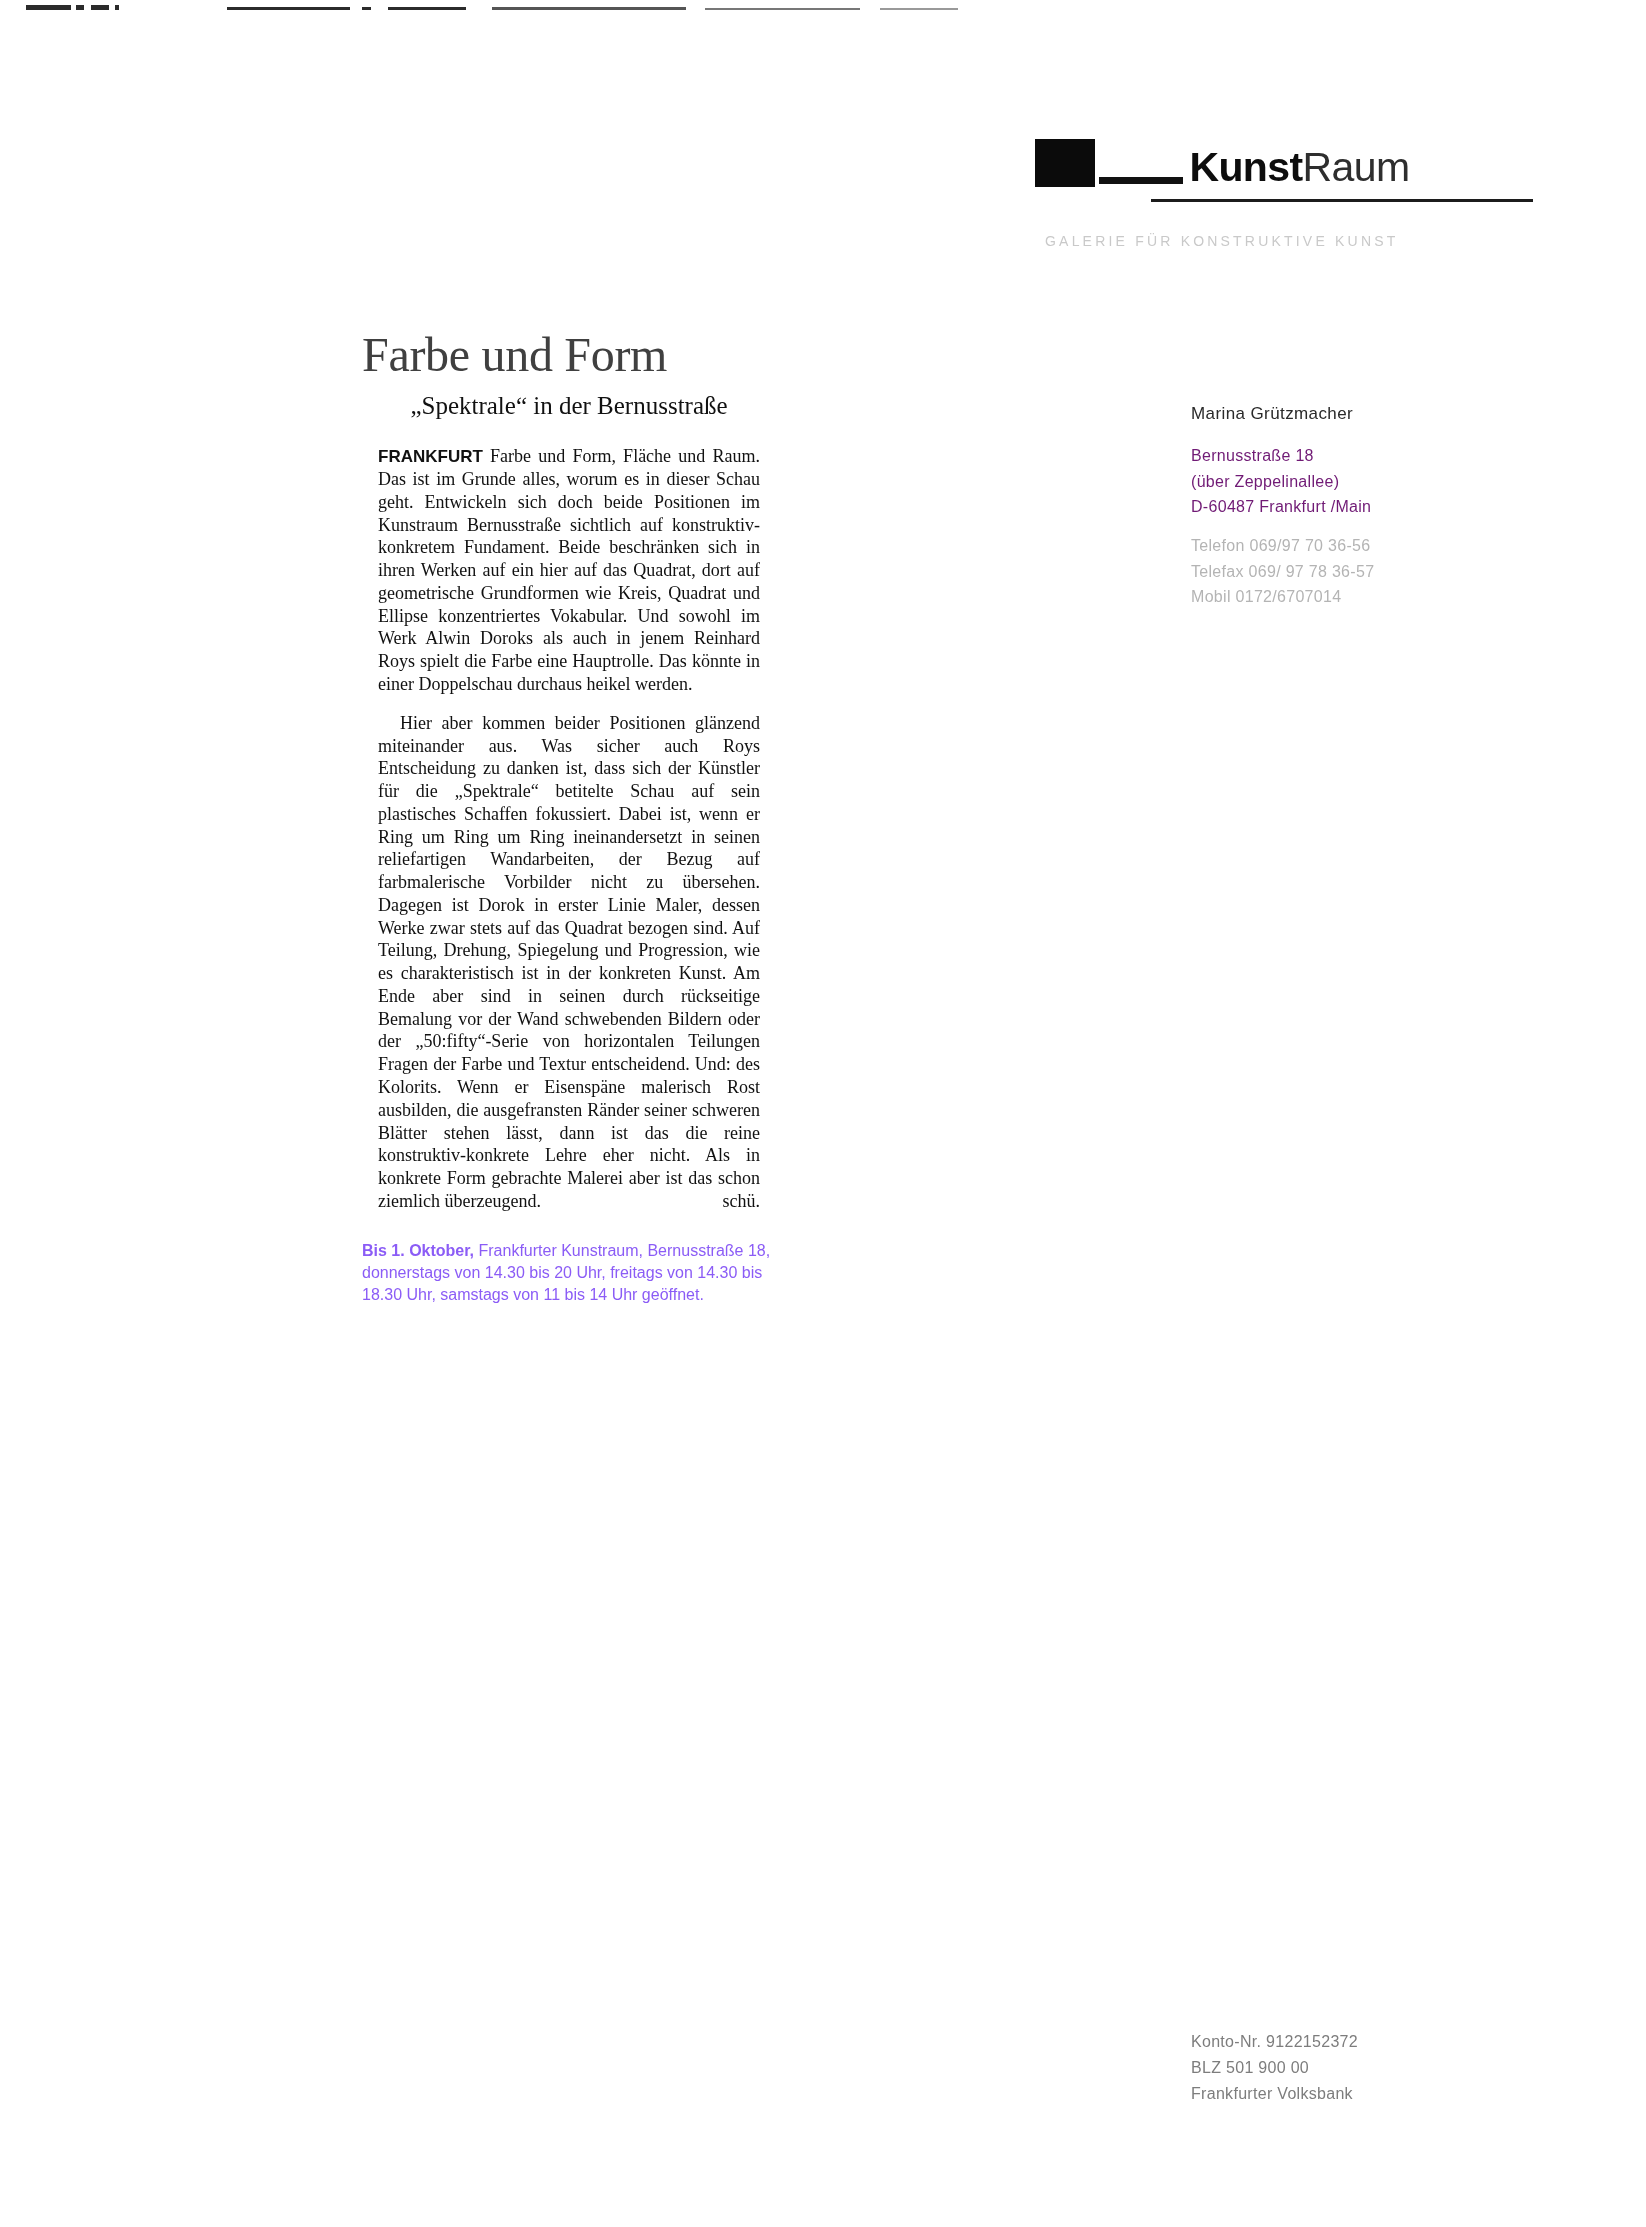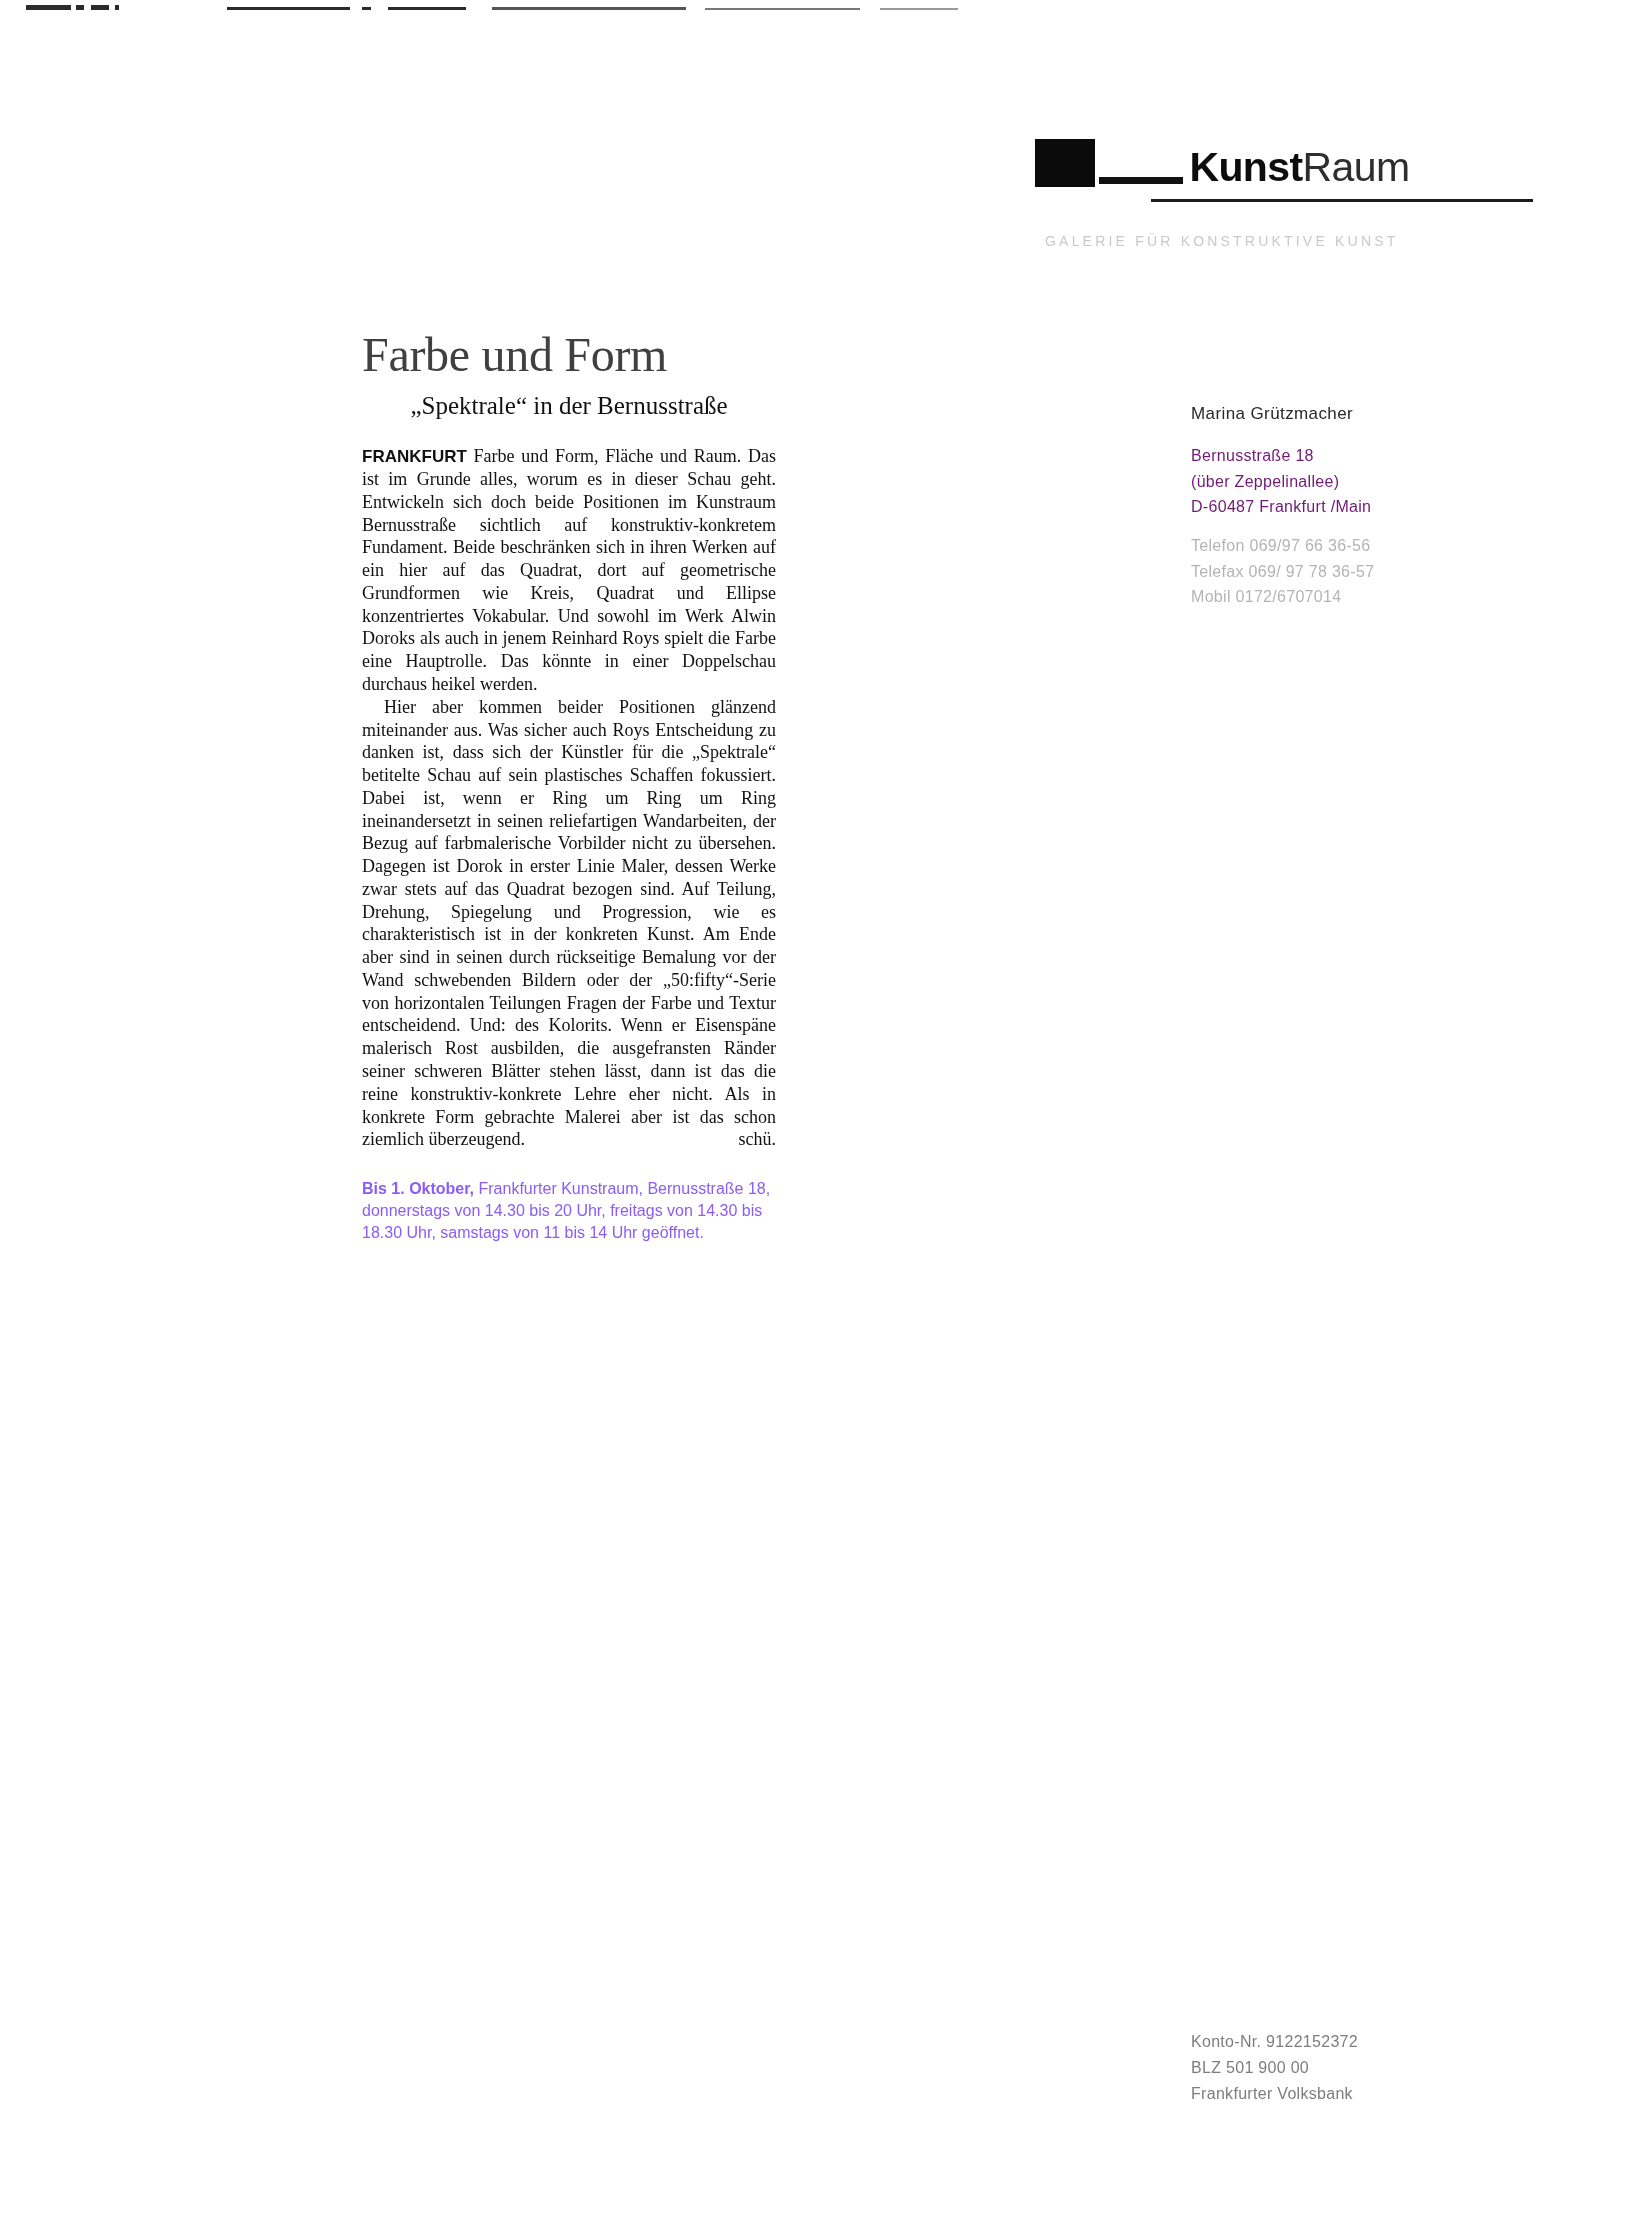--- a/index.html
+++ b/index.html
@@ -121,21 +121,21 @@
     text-align: center;
   }
   .body-text {
     font-family: "Liberation Serif", serif;
     font-size: 18px;
     line-height: 1.265;
     text-align: justify;
     color: #111;
     margin: 0;
   }
-  .body-text p { margin: 0; }
+  .body-text p { margin: 16px; }
   .body-text p.indent { text-indent: 22px; }
   .dateline {
     font-family: "Liberation Sans", sans-serif;
     font-weight: 700;
     font-size: 17px;
   }
   .signoff { float: right; }
 
   .info-block {
     margin-top: 27px;
@@ -227,21 +227,21 @@
 </div>
 
 <div class="contact">
   <div class="name">Marina Grützmacher</div>
   <div class="group">
     <div class="line">Bernusstraße 18</div>
     <div class="line">(über Zeppelinallee)</div>
     <div class="line">D-60487 Frankfurt /Main</div>
   </div>
   <div class="group">
-    <div class="line faded">Telefon 069/97 66 36-56</div>
+    <div class="line faded">Telefon 069/97 70 36-56</div>
     <div class="line faded">Telefax 069/ 97 78 36-57</div>
     <div class="line faded">Mobil  0172/6707014</div>
   </div>
 </div>
 
 <div class="bank">
   <div>Konto-Nr. 9122152372</div>
   <div>BLZ 501 900 00</div>
   <div>Frankfurter Volksbank</div>
 </div>

